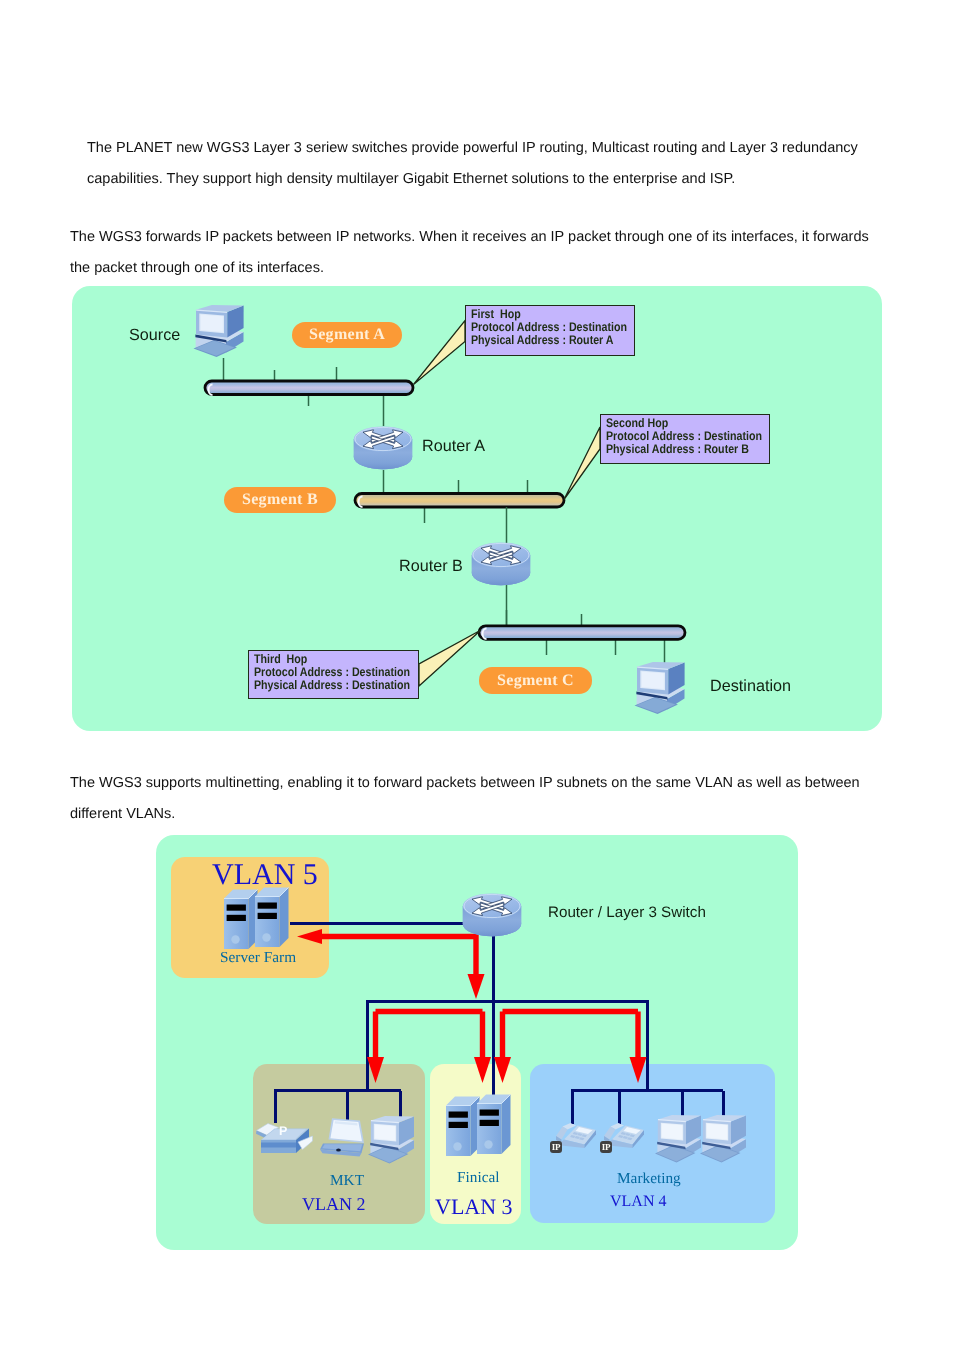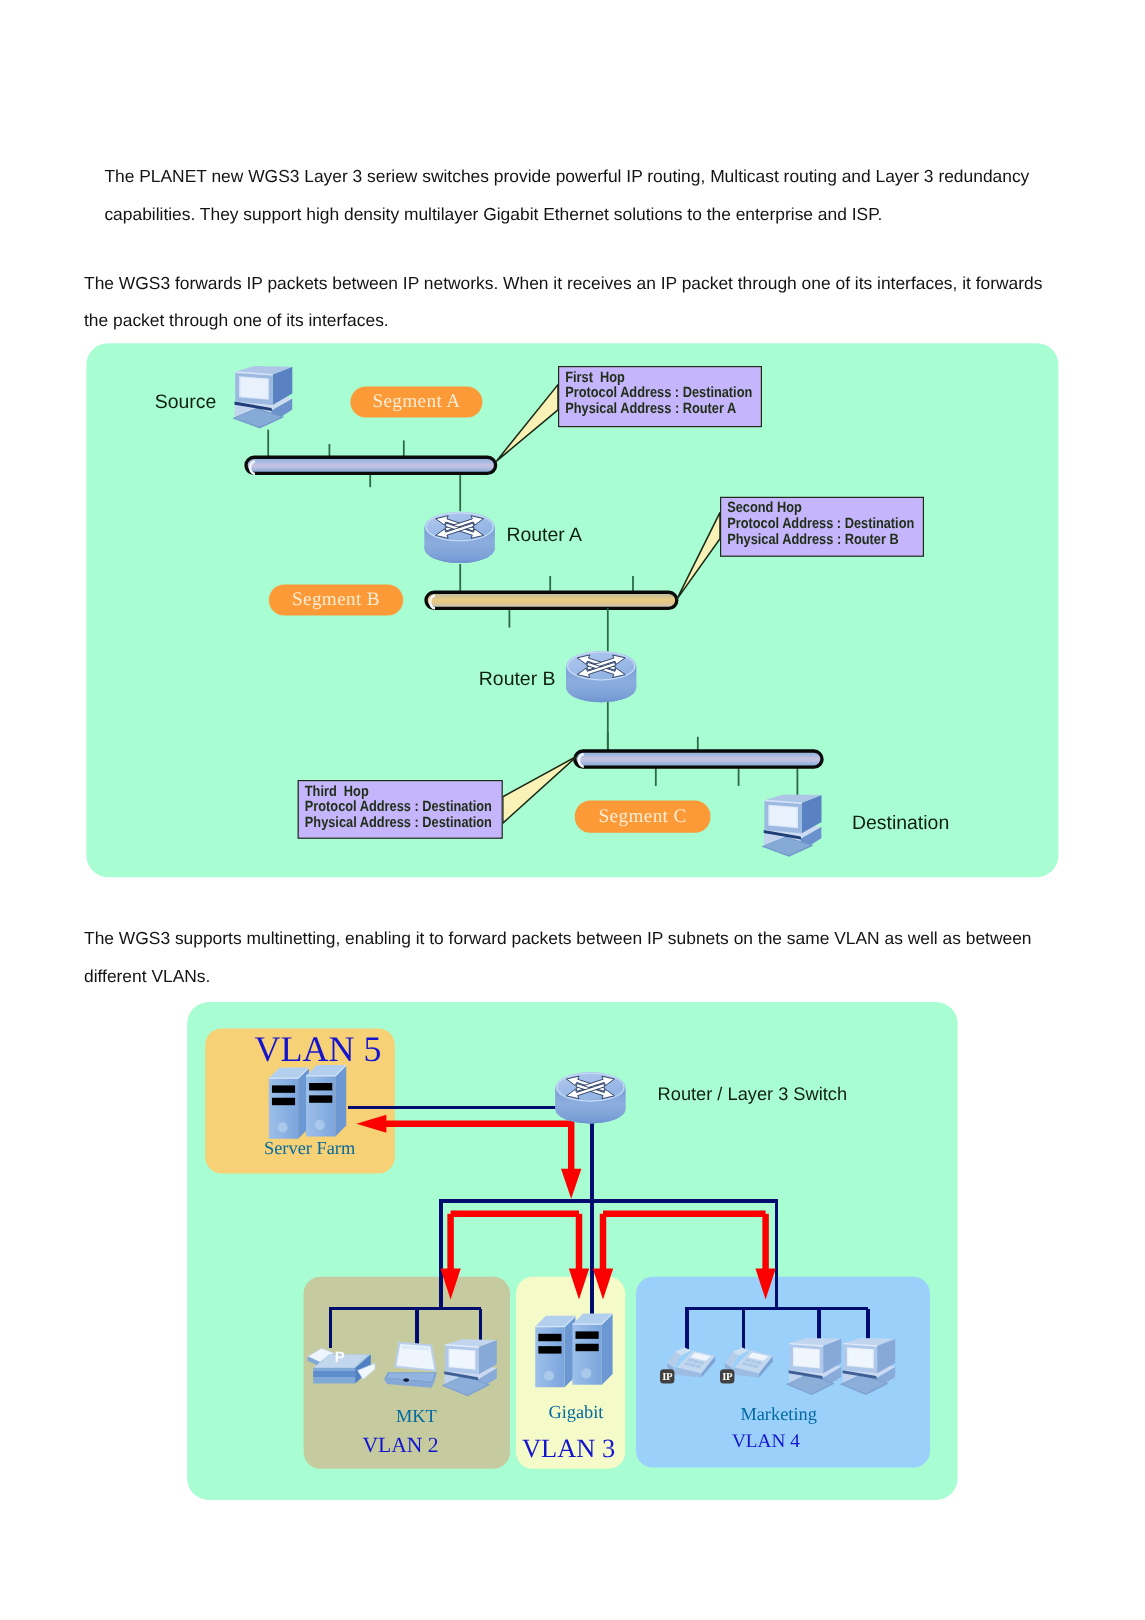--- a/index.html
+++ b/index.html
@@ -4,21 +4,21 @@
 <style>
   html,body{margin:0;padding:0;background:#ffffff;}
   body{width:954px;height:1350px;font-family:"Liberation Sans",sans-serif;position:relative;overflow:hidden;-webkit-font-smoothing:antialiased;text-rendering:geometricPrecision;}
   .para{position:absolute;font-size:14.5px;line-height:31px;color:#131313;}
   .diagram{position:absolute;border-radius:18px;overflow:visible;}
   .d1{background:#a9fdd3;}
   .d2{background:#a9fdd3;}
   svg{display:block;position:absolute;left:0;top:0;overflow:visible;}
   .lbl{position:absolute;color:#102010;white-space:nowrap;}
   .pill{position:absolute;background:#fb9a36;border-radius:13px;display:flex;align-items:center;justify-content:center;
-        font-family:"Liberation Serif",serif;font-weight:normal;color:#ffeed7;letter-spacing:.3px;}
+        font-family:"Liberation Serif",serif;font-weight:bold;color:#ffeed7;letter-spacing:.3px;}
   .callout{position:absolute;background:#c4b5fd;border:1.5px solid #1f2d17;color:#1f2d14;box-sizing:border-box;padding:2px 0 0 5px;font-weight:bold;}
   .callout > div{font-size:12.4px;line-height:13.2px;white-space:pre;transform:scaleX(0.86);transform-origin:left center;}
   .vbox{position:absolute;border-radius:14px;}
   .vtitle{position:absolute;font-family:"Liberation Serif",serif;color:#1414cf;white-space:nowrap;}
   .vsub{position:absolute;font-family:"Liberation Serif",serif;color:#0369a1;white-space:nowrap;}
   .ipbadge{position:absolute;width:12px;height:12px;border-radius:3px;background:#404040;color:#fbfbf4;
         font-family:"Liberation Serif",serif;font-weight:bold;font-size:9px;line-height:12px;text-align:center;letter-spacing:-0.3px;}
   .pbadge{position:absolute;color:#fafdff;font-family:"Liberation Sans",sans-serif;font-size:15px;font-weight:500;}
 </style>
 </head>
@@ -414,16 +414,16 @@
   <div class="ipbadge" style="left:394px;top:306px;">IP</div>
   <div class="ipbadge" style="left:444px;top:306px;">IP</div>
   <div class="pbadge" style="left:123px;top:289px;font-size:12.5px;font-weight:bold;">P</div>
 
   <div class="lbl" style="left:392px;top:69px;font-size:15.2px;">Router / Layer 3 Switch</div>
   <div class="vtitle" style="left:56px;top:23px;font-size:30px;">VLAN 5</div>
   <div class="vsub" style="left:64px;top:114px;font-size:15.3px;">Server Farm</div>
   <div class="vtitle" style="left:146px;top:359px;font-size:18px;">VLAN 2</div>
   <div class="vsub" style="left:174px;top:337px;font-size:15.3px;">MKT</div>
   <div class="vtitle" style="left:279px;top:359px;font-size:22px;">VLAN 3</div>
-  <div class="vsub" style="left:301px;top:334px;font-size:15.3px;">Gigabit</div>
+  <div class="vsub" style="left:301px;top:334px;font-size:15.3px;">Finical</div>
   <div class="vtitle" style="left:454px;top:358px;font-size:16px;">VLAN 4</div>
   <div class="vsub" style="left:461px;top:335px;font-size:15.3px;">Marketing</div>
 </div>
 
 </body></html>

